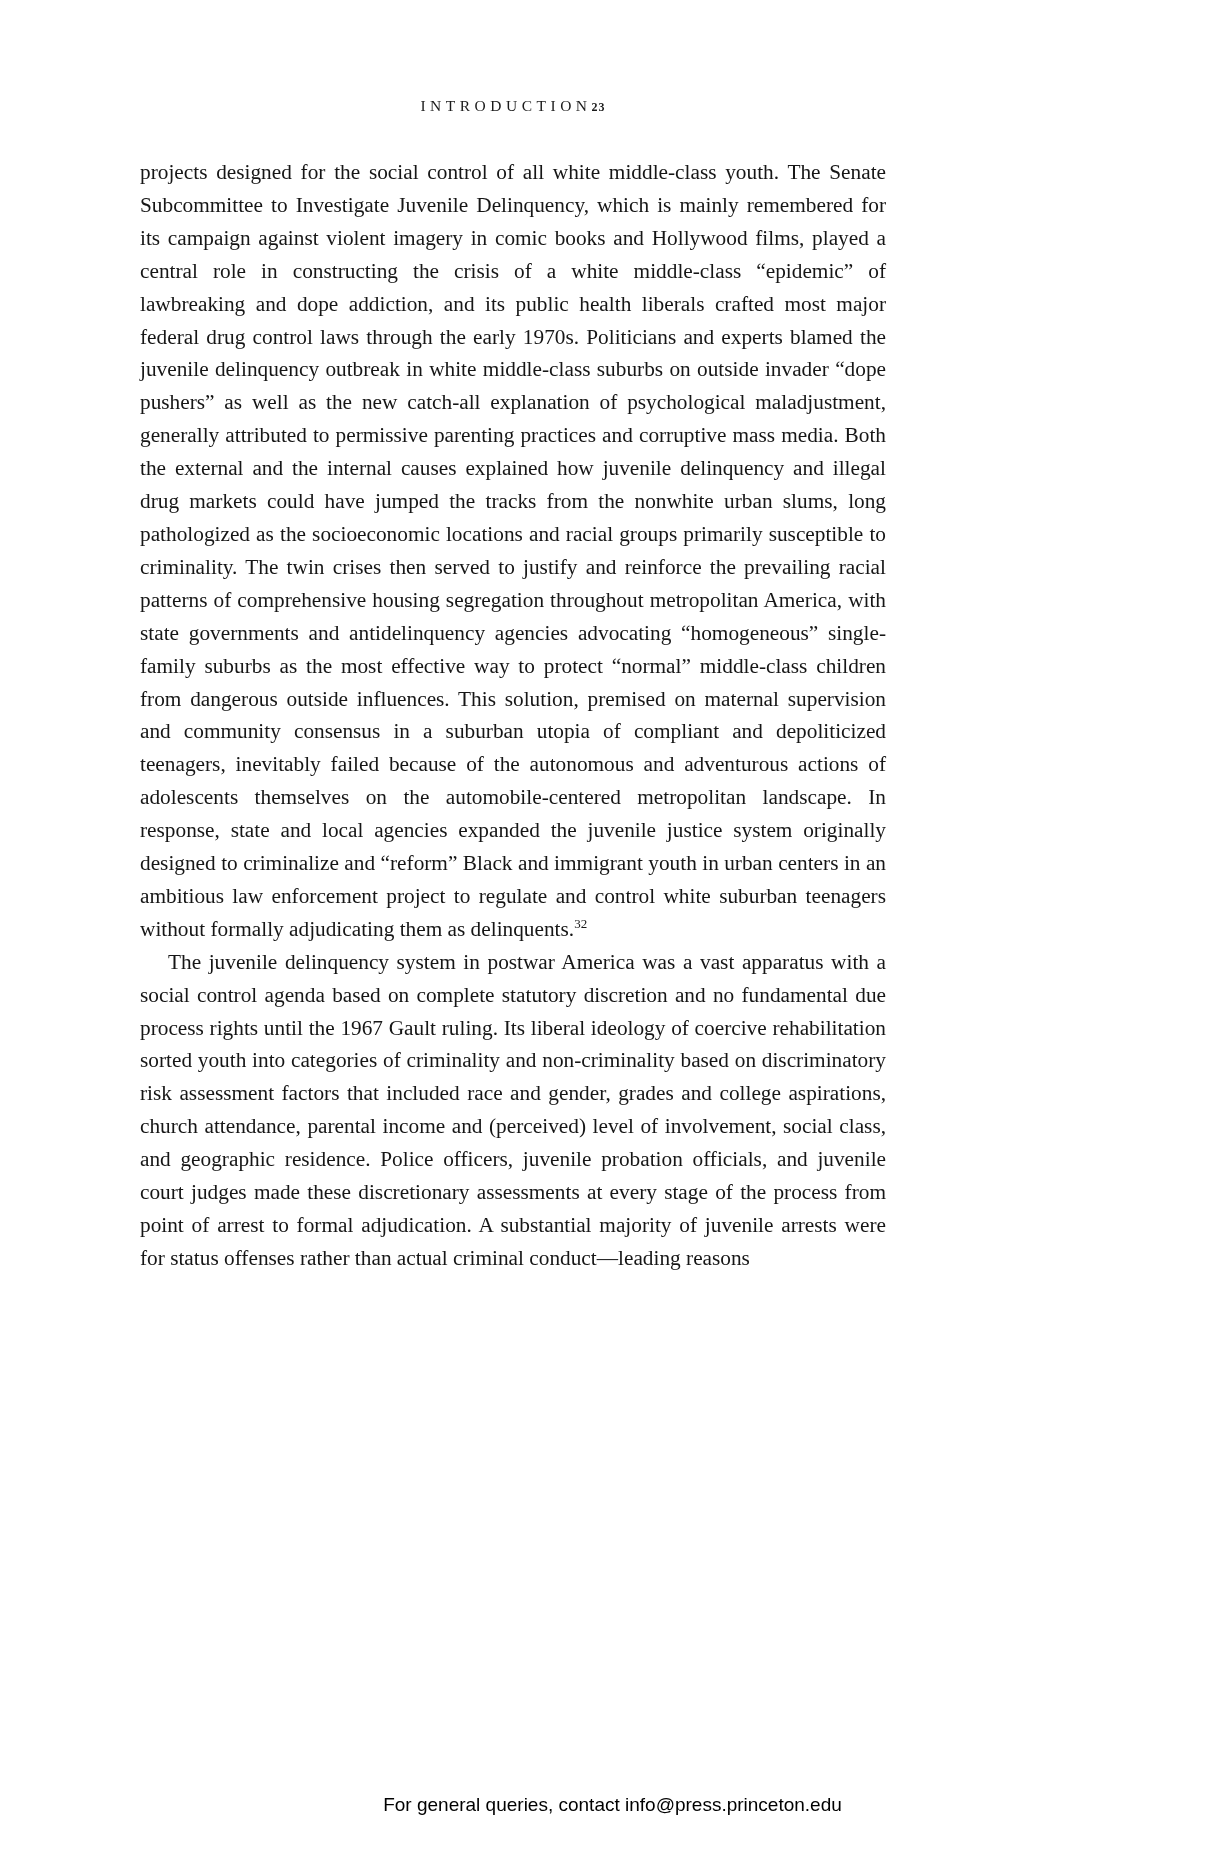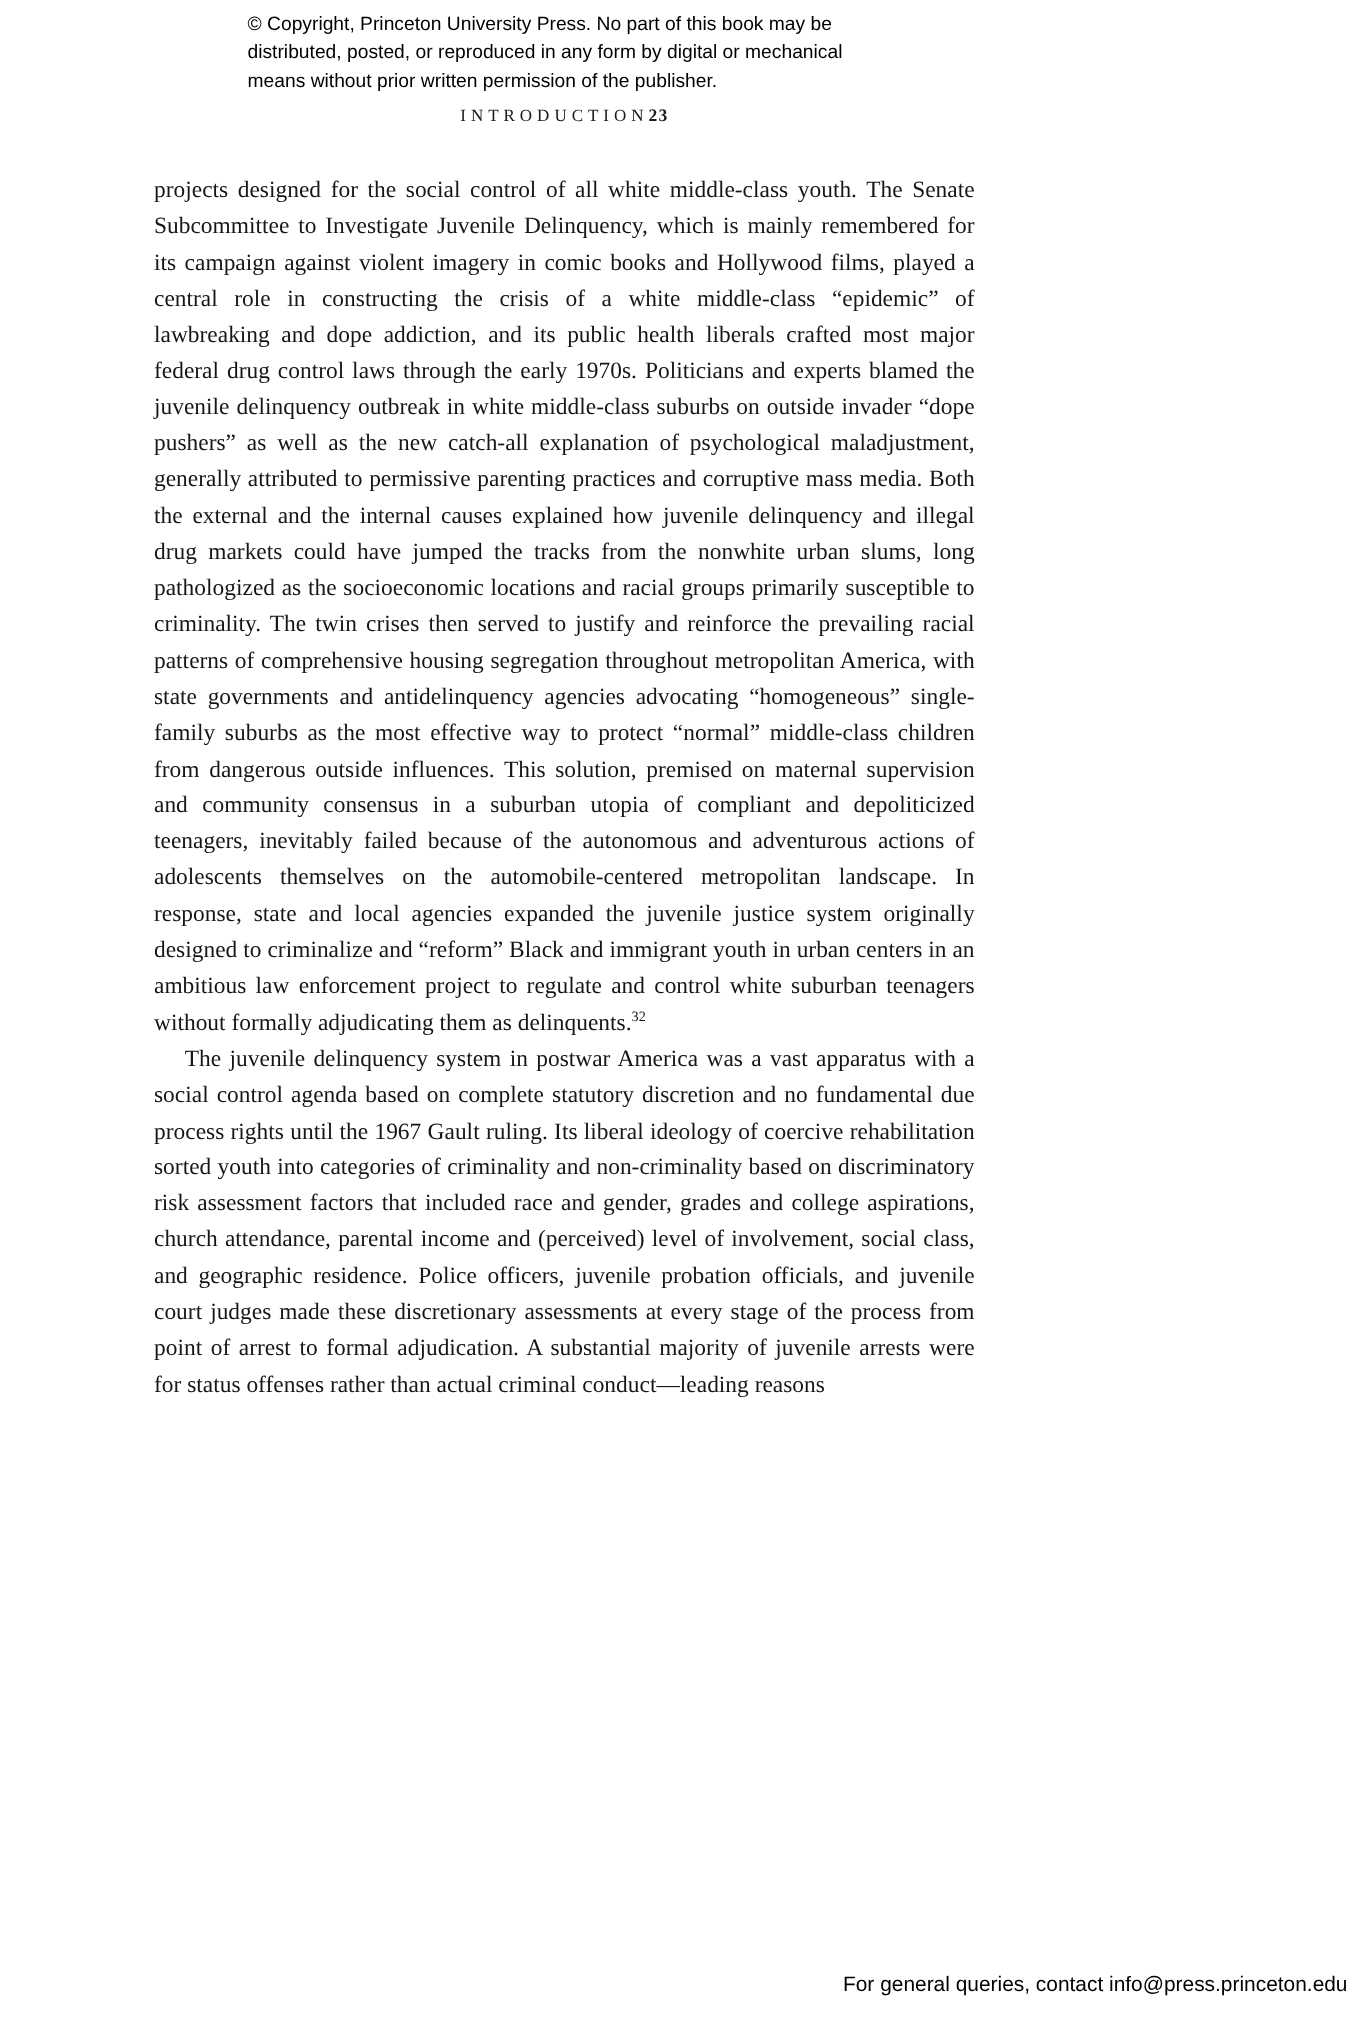--- a/index.html
+++ b/index.html
@@ -32,21 +32,21 @@
     width: 746px;
     text-align: center;
     font-family: "Liberation Serif", serif;
     font-size: 15.5px;
     letter-spacing: 4.5px;
     color: #1a1a1a;
   }
   .running-head .pagenum {
     margin-left: 0;
     letter-spacing: 1px;
-    font-size: 16px;
+    font-size: 12px;
     font-weight: bold;
   }
   .body-text {
     position: absolute;
     top: 156px;
     left: 140px;
     width: 746px;
     font-family: "Liberation Serif", serif;
     font-size: 21.3px;
     line-height: 32.9px;
@@ -65,36 +65,31 @@
     vertical-align: super;
     line-height: 0;
   }
   .italic {
   }
   .page-footer {
     position: absolute;
     top: 1794px;
     left: 0;
     width: 1225px;
-    text-align: right;
+    text-align: center;
     font-family: "Liberation Sans", sans-serif;
     font-size: 19px;
     color: #000000;
   }
 </style>
 </head>
 <body>
 
 <div class="page">
 
-  <div class="copyright-notice">
-    <div>© Copyright, Princeton University Press. No part of this book may be</div>
-    <div>distributed, posted, or reproduced in any form by digital or mechanical</div>
-    <div>means without prior written permission of the publisher.</div>
-  </div>
 
   <div class="running-head">
     <span>INTRODUCTION</span><span class="pagenum">23</span>
   </div>
 
   <div class="body-text">
     <p class="para"><span>projects designed for the social control of all white middle-class youth. The Senate Subcommittee to Investigate Juvenile Delinquency, which is mainly remembered for its campaign against violent imagery in comic books and Hollywood films, played a central role in constructing the crisis of a white middle-class “epidemic” of lawbreaking and dope addiction, and its public health liberals crafted most major federal drug control laws through the early 1970s. Politicians and experts blamed the juvenile delinquency outbreak in white middle-class suburbs on outside invader “dope pushers” as well as the new catch-all explanation of psychological maladjustment, generally attributed to permissive parenting practices and corruptive mass media. Both the external and the internal causes explained how juvenile delinquency and illegal drug markets could have jumped the tracks from the nonwhite urban slums, long pathologized as the socioeconomic locations and racial groups primarily susceptible to criminality. The twin crises then served to justify and reinforce the prevailing racial patterns of comprehensive housing segregation throughout metropolitan America, with state governments and antidelinquency agencies advocating “homogeneous” single-family suburbs as the most effective way to protect “normal” middle-class children from dangerous outside influences. This solution, premised on maternal supervision and community consensus in a suburban utopia of compliant and depoliticized teenagers, inevitably failed because of the autonomous and adventurous actions of adolescents themselves on the automobile-centered metropolitan landscape. In response, state and local agencies expanded the juvenile justice system originally designed to criminalize and “reform” Black and immigrant youth in urban centers in an ambitious law enforcement project to regulate and control white suburban teenagers without formally adjudicating them as delinquents.</span><sup class="footnote-ref">32</sup></p>
     <p class="para indent"><span>The juvenile delinquency system in postwar America was a vast apparatus with a social control agenda based on complete statutory discretion and no fundamental due process rights until the 1967 </span><span class="italic">Gault</span><span> ruling. Its liberal ideology of coercive rehabilitation sorted youth into categories of criminality and non-criminality based on discriminatory risk assessment factors that included race and gender, grades and college aspirations, church attendance, parental income and (perceived) level of involvement, social class, and geographic residence. Police officers, juvenile probation officials, and juvenile court judges made these discretionary assessments at every stage of the process from point of arrest to formal adjudication. A substantial majority of juvenile arrests were for status offenses rather than actual criminal conduct—leading reasons</span></p>
   </div>
 

